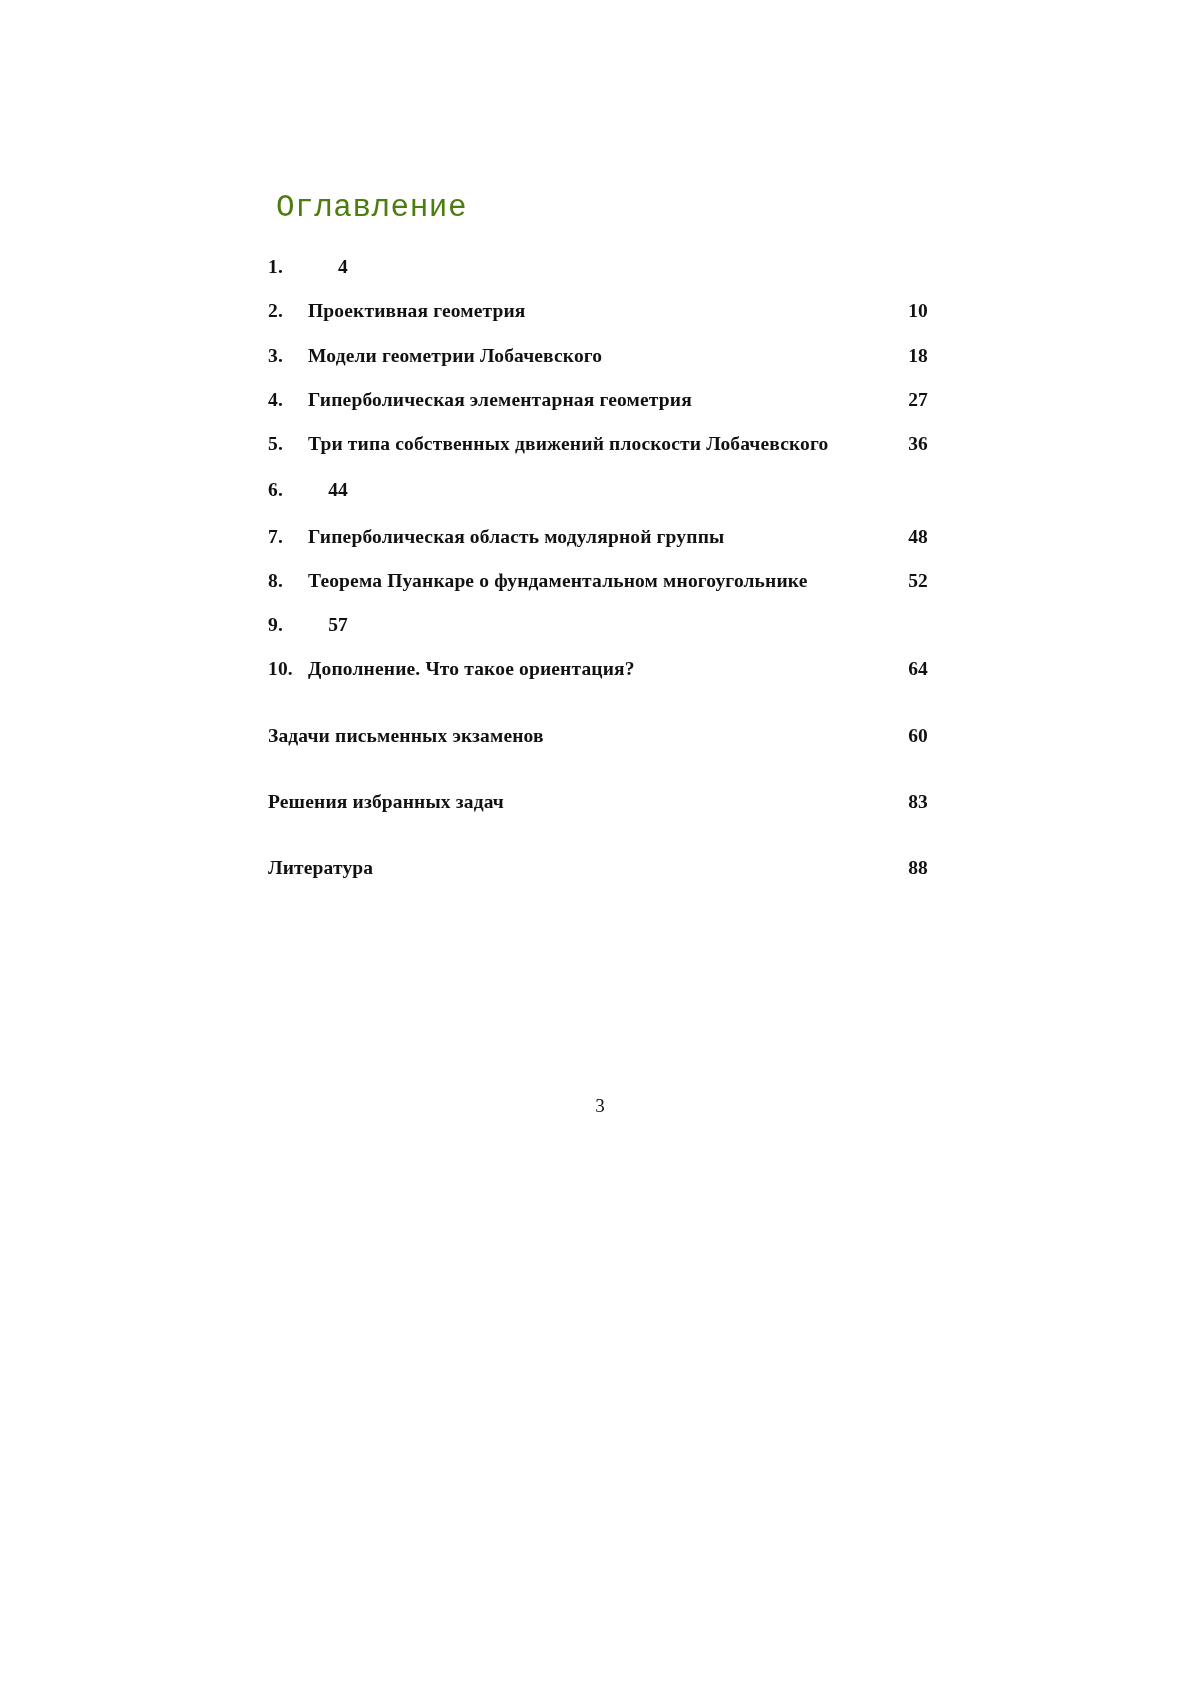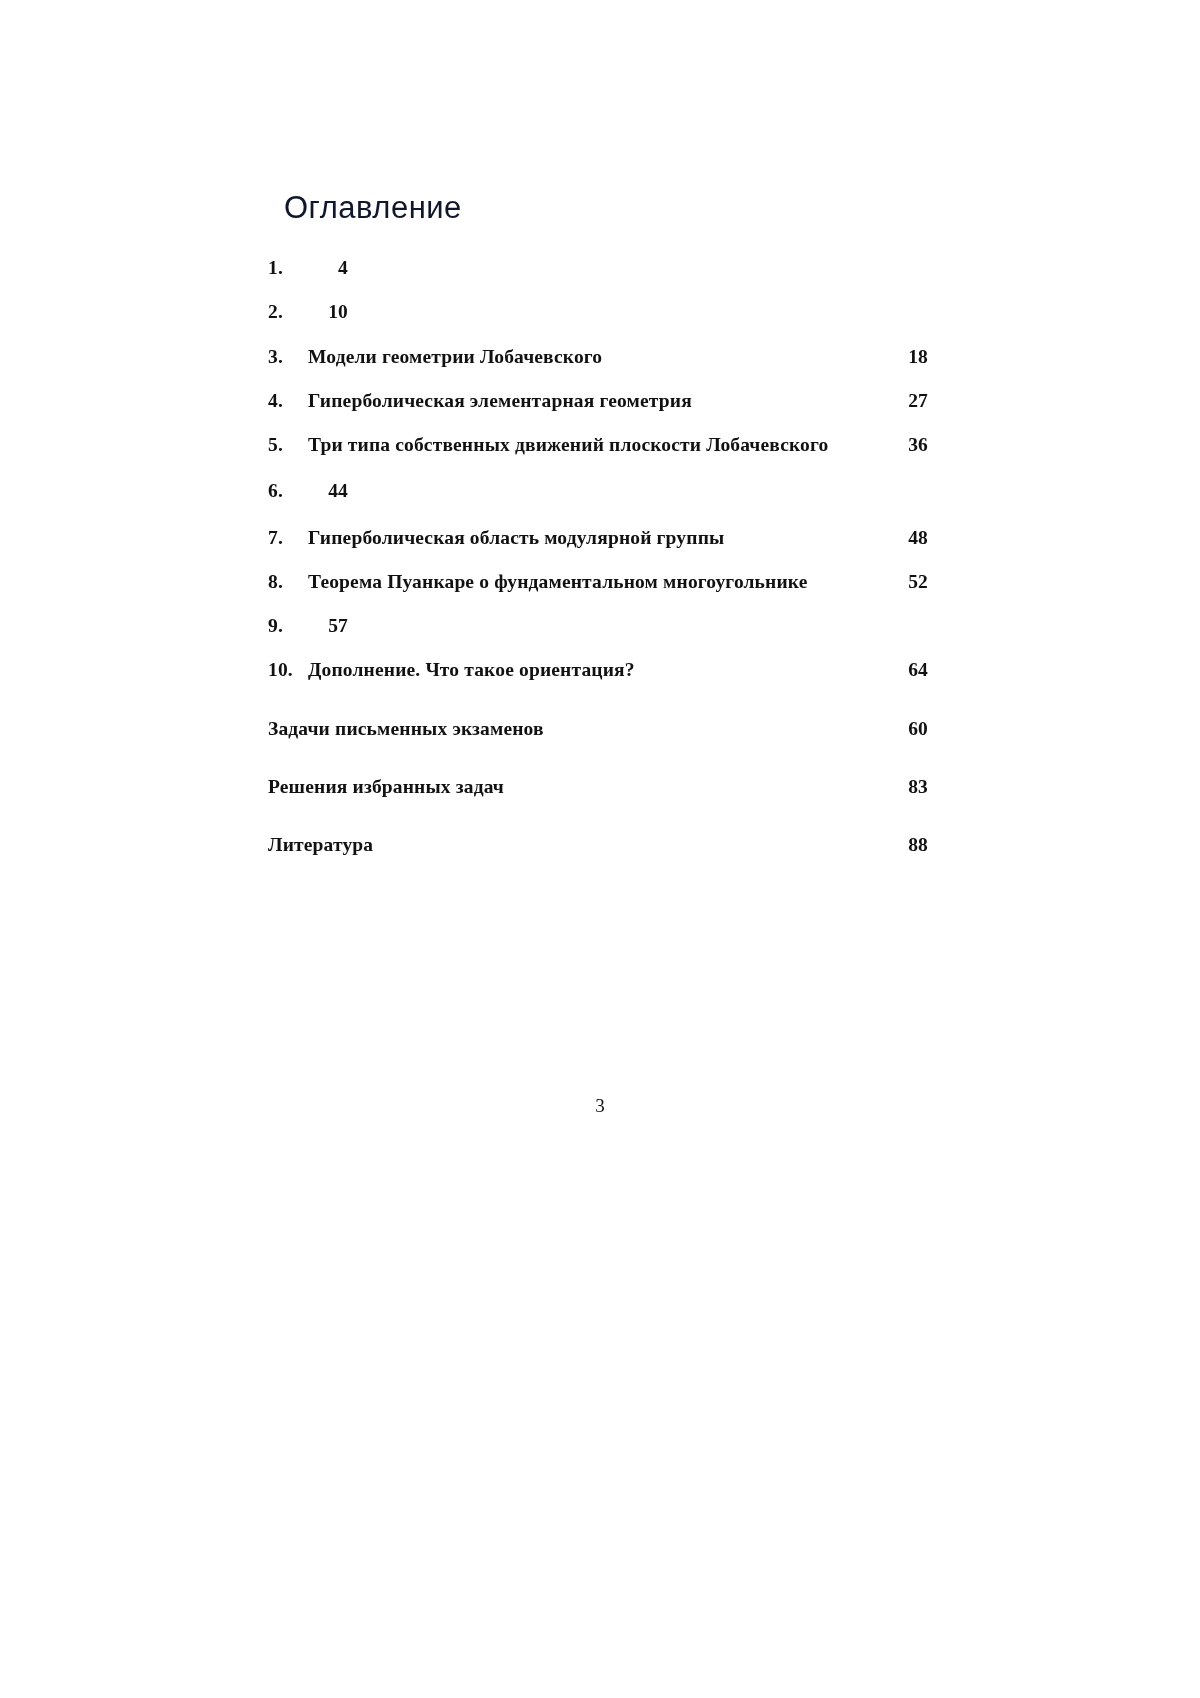--- a/index.html
+++ b/index.html
@@ -23,26 +23,26 @@
     height: 1698px;
     background: #ffffff;
   }
   .content {
     position: absolute;
     left: 268px;
     top: 190px;
     width: 660px;
   }
   .toc-title {
-    font-family: Liberation Sans, sans-serif;
+    font-family: Liberation Mono, monospace;
     font-weight: 400;
     font-size: 31px;
     letter-spacing: 0.5px;
-    color: #0f172a;
-    margin: 0 0 28px 16px;
+    color: #4d7c0f;
+    margin: 0 0 28px 8px;
   }
   .toc-list {
     display: block;
   }
   .toc-entry {
     display: flex;
     align-items: flex-start;
     margin-bottom: 16px;
     font-weight: 700;
     font-size: 19.5px;
@@ -66,21 +66,21 @@
     flex: 0 0 auto;
     width: 40px;
     text-align: right;
     font-weight: 700;
     align-self: flex-end;
   }
   .toc-entry.nonum .toc-label {
     padding-left: 0;
   }
   .toc-entry.nonum {
-    margin-top: 30px;
+    margin-top: 38px;
     margin-bottom: 20px;
     align-items: flex-end;
   }
   .toc-entry.nonum .toc-num {
     width: 0;
   }
   .folio {
     position: absolute;
     left: 0;
     top: 1095px;
@@ -97,20 +97,21 @@
 <div class="page">
   <div class="content">
     <h1 class="toc-title">Оглавление</h1>
     <div class="toc-list">
         <div class="toc-entry">
           <span class="toc-num">1.</span>
           <span class="toc-page">4</span>
         </div>
         <div class="toc-entry">
           <span class="toc-num">2.</span>
+          <span class="toc-label">Проективная геометрия</span>
           <span class="toc-page">10</span>
         </div>
         <div class="toc-entry">
           <span class="toc-num">3.</span>
           <span class="toc-label">Модели геометрии Лобачевского</span>
           <span class="toc-page">18</span>
         </div>
         <div class="toc-entry">
           <span class="toc-num">4.</span>
           <span class="toc-label">Гиперболическая элементарная геометрия</span>

